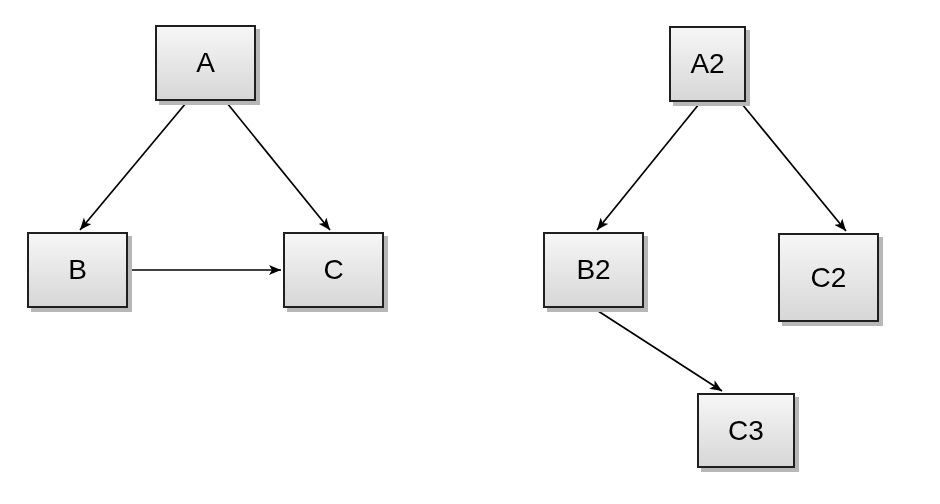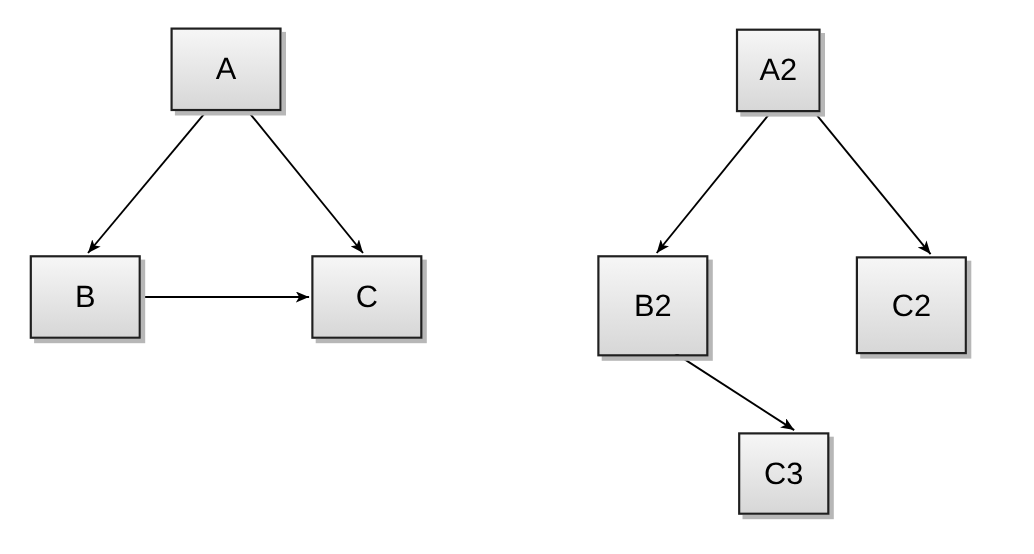--- a/index.html
+++ b/index.html
@@ -67,23 +67,23 @@
       </div>
       <div class="node" style="left: 27px; top: 232px; width: 101px; height: 76px;">
         <span class="node-label">B</span>
       </div>
       <div class="node" style="left: 283px; top: 232px; width: 101px; height: 76px;">
         <span class="node-label">C</span>
       </div>
       <div class="node" style="left: 669px; top: 26px; width: 77px; height: 76px;">
         <span class="node-label">A2</span>
       </div>
-      <div class="node" style="left: 543px; top: 232px; width: 101px; height: 92px;">
+      <div class="node" style="left: 543px; top: 232px; width: 101px; height: 76px;">
         <span class="node-label">B2</span>
       </div>
       <div class="node" style="left: 778px; top: 233px; width: 101px; height: 89px;">
         <span class="node-label">C2</span>
       </div>
-      <div class="node" style="left: 671px; top: 393px; width: 83px; height: 75px;">
+      <div class="node" style="left: 697px; top: 393px; width: 98px; height: 75px;">
         <span class="node-label">C3</span>
       </div>
     </div>
 </div>
 
 </body></html>

